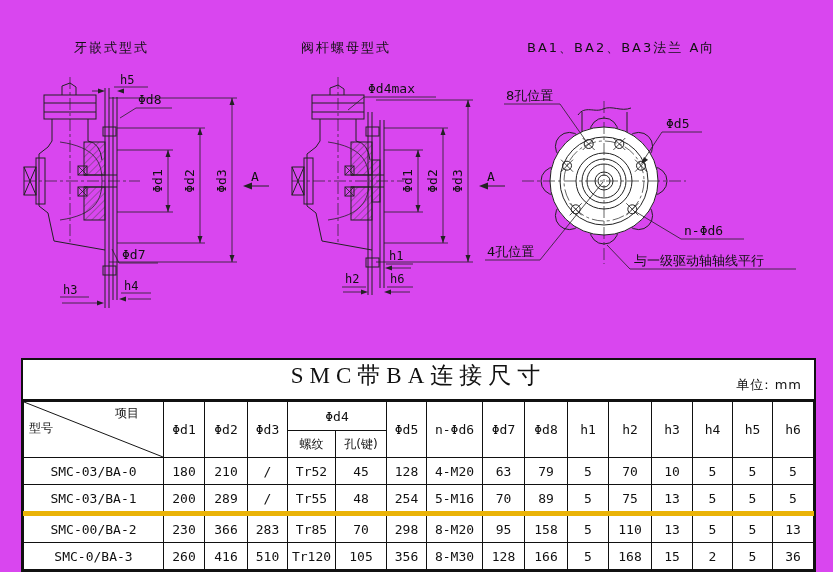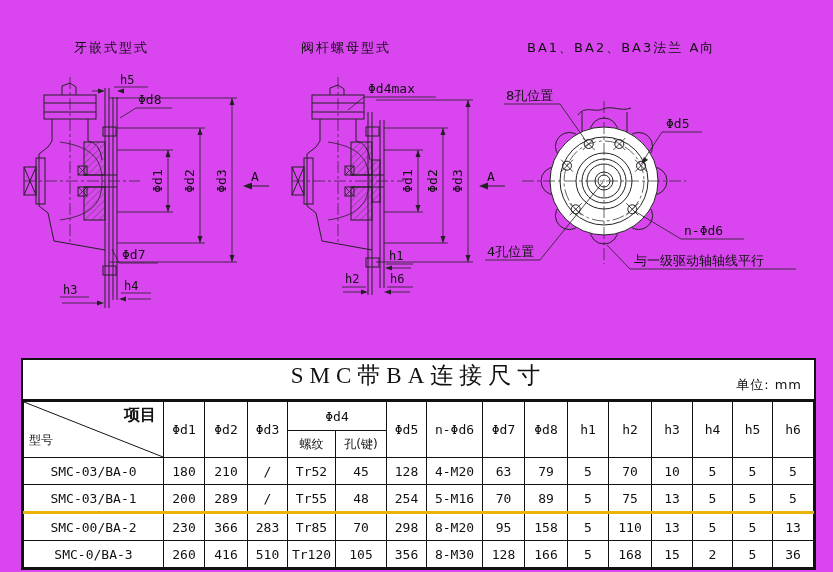--- a/index.html
+++ b/index.html
@@ -22,26 +22,26 @@
            display:flex;justify-content:center;}
   .t-title .main{font-family:"Liberation Serif","DejaVu Serif",serif;font-size:23px;letter-spacing:6px;}
   .t-title .unit{position:absolute;right:12px;bottom:5px;font-size:13px;letter-spacing:1px;
                  font-family:"DejaVu Sans","Liberation Sans",sans-serif;}
   table.dims{width:100%;border-collapse:collapse;table-layout:fixed;}
   table.dims th,table.dims td{border:1px solid #111;text-align:center;padding:0;
                               font-size:13px;font-weight:normal;height:26px;overflow:hidden;white-space:nowrap;}
   table.dims thead tr.r1 th{height:28px;}
   table.dims th.hd-cjk{font-family:"DejaVu Sans","Liberation Sans",sans-serif;font-size:12px;}
   td.model{text-align:left;padding-left:5px;}
-  tr.group-sep td{border-top:3px solid #eab308;}
+  tr.group-sep td{border-top:5px solid #eab308;}
   th.corner{position:relative;padding:0;}
   th.corner svg{position:absolute;left:0;top:0;width:100%;height:100%;}
-  th.corner .c-top{position:absolute;top:3px;right:7px;font-size:16px;
-                   font-family:"DejaVu Sans","Liberation Sans",sans-serif;font-weight:bold;}
-  th.corner .c-bot{position:absolute;bottom:8px;left:5px;font-size:12px;
+  th.corner .c-top{position:absolute;top:3px;right:24px;font-size:12px;
+                   font-family:"DejaVu Sans","Liberation Sans",sans-serif;}
+  th.corner .c-bot{position:absolute;bottom:20px;left:5px;font-size:12px;
                    font-family:"DejaVu Sans","Liberation Sans",sans-serif;}
 </style>
 </head>
 <body>
 
 <div id="page">
 
   <svg id="drawings" width="833" height="352" viewBox="0 0 833 352" xmlns="http://www.w3.org/2000/svg">
     <defs>
       <pattern id="hatch" width="5" height="5" patternUnits="userSpaceOnUse" patternTransform="rotate(45)">

